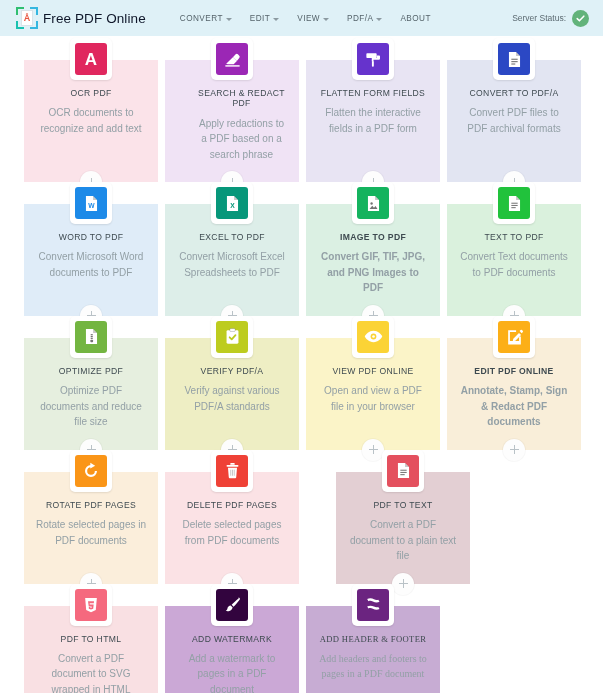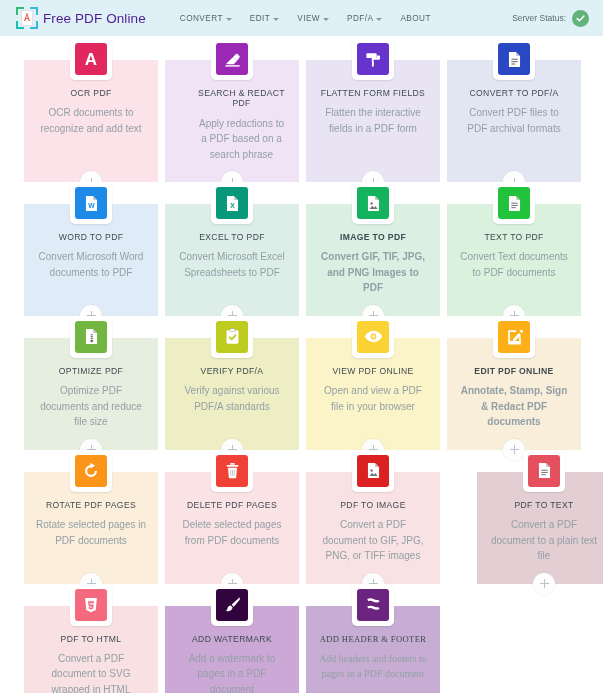--- a/index.html
+++ b/index.html
@@ -54,21 +54,21 @@
     align-items: center;
     justify-content: center;
     font-size: 9px;
     color: #e8543f;
     font-weight: bold;
     line-height: 1;
   }
 
   .brand-name {
     font-size: 13.5px;
-    color: #4c1d95;
+    color: #0f172a;
     white-space: nowrap;
     letter-spacing: .1px;
   }
 
   .nav {
     display: flex;
     align-items: center;
     margin-left: 22px;
     gap: 18px;
     padding-left: 12px;
@@ -455,35 +455,20 @@
                 <line x1="12" y1="11" x2="12" y2="18.6"></line>
                 <line x1="14.2" y1="11" x2="14.2" y2="18.6"></line>
               </g>
             </svg>
           </div>
         </div>
         <div class="card-title">DELETE PDF PAGES</div>
         <div class="card-desc">Delete selected pages from PDF documents</div>
         <div class="plus-btn" title="+"></div>
       </div>
-      <div class="card" style="background: rgb(249, 226, 228);">
-        <div class="card-icon">
-          <div class="icon-badge" style="background: rgb(219, 33, 33);">
-            <svg width="19" height="19" viewBox="0 0 24 24">
-              <path d="M5 2.5h9l5 5v14H5z" fill="#ffffff"></path>
-              <path d="M14 2.5v5h5z" fill="rgba(0,0,0,.22)"></path>
-              <circle cx="9.6" cy="12" r="1.5" fill="rgba(0,0,0,.55)"></circle>
-              <path d="M7 19l3.4-4.2 2.2 2.6 2-2.2 2.4 3.8z" fill="rgba(0,0,0,.55)"></path>
-            </svg>
-          </div>
-        </div>
-        <div class="card-title">PDF TO IMAGE</div>
-        <div class="card-desc">Convert a PDF document to GIF, JPG, PNG, or TIFF images</div>
-        <div class="plus-btn" title="+"></div>
-      </div>
       <div class="card" style="background: rgb(227, 207, 211); margin-left: 30px;">
         <div class="card-icon">
           <div class="icon-badge" style="background: rgb(228, 80, 94);">
             <svg width="19" height="19" viewBox="0 0 24 24">
               <path d="M5 2.5h9l5 5v14H5z" fill="#ffffff"></path>
               <path d="M14 2.5v5h5z" fill="rgba(0,0,0,.22)"></path>
               <rect x="8" y="11" width="8" height="1.3" fill="rgba(0,0,0,.55)"></rect>
               <rect x="8" y="13.8" width="8" height="1.3" fill="rgba(0,0,0,.55)"></rect>
               <rect x="8" y="16.6" width="5.5" height="1.3" fill="rgba(0,0,0,.55)"></rect>
             </svg>

